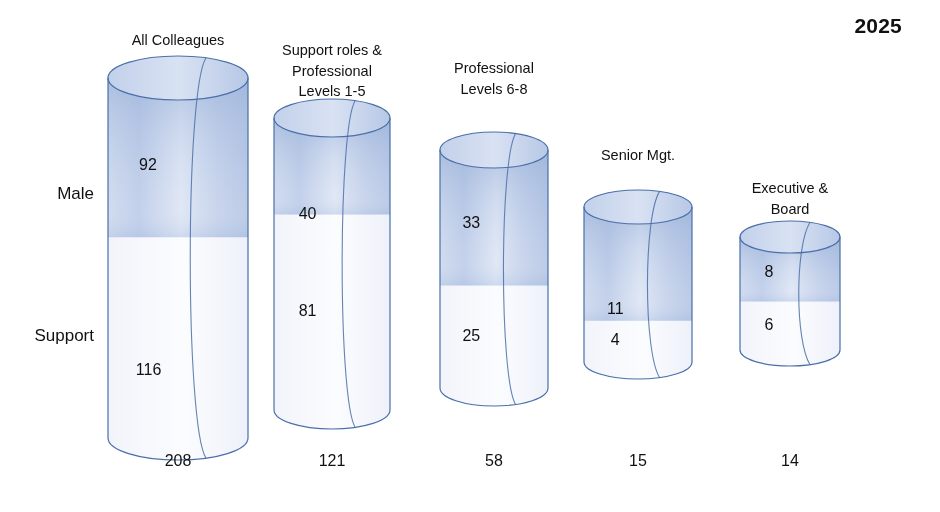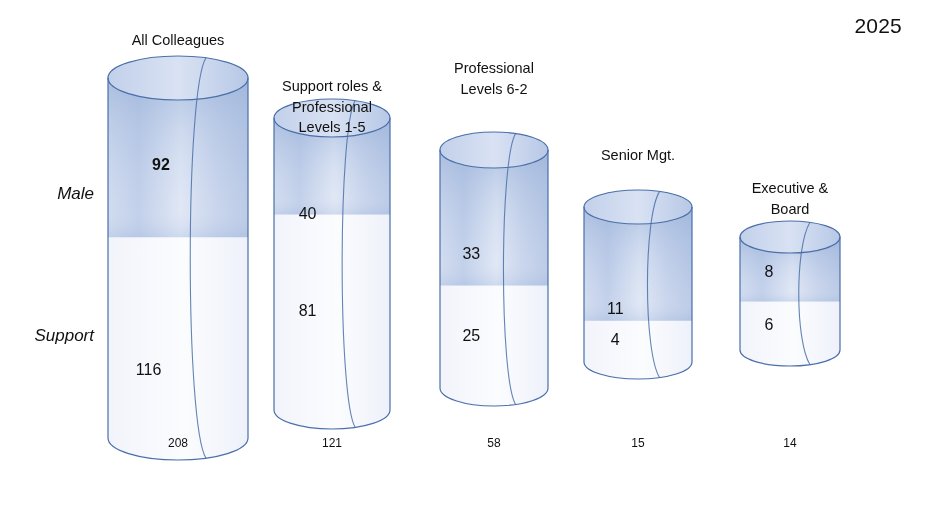--- a/index.html
+++ b/index.html
@@ -21,32 +21,31 @@
     inset: 0;
     width: 940px;
     height: 512px;
   }
 
   .year-label {
     position: absolute;
     right: 38px;
     top: 14px;
     font-size: 21px;
-    font-weight: normal;
+    font-weight: bold;
     color: #111111;
     letter-spacing: 0.2px;
   }
 
   .axis-label {
     position: absolute;
     font-size: 17px;
     color: #111111;
     text-align: right;
     white-space: nowrap;
-    font-style: italic;
   }
   .axis-label.male   { left: 16px; top: 184px; width: 78px; }
   .axis-label.female { left: 6px;  top: 326px; width: 88px; }
 
   .cat-title {
     position: absolute;
     text-align: center;
     font-size: 14.5px;
     line-height: 1.42;
     color: #111111;
@@ -57,23 +56,23 @@
     font-size: 16px;
     color: #111111;
     text-align: center;
     white-space: nowrap;
     pointer-events: none;
   }
 
   .total-label {
     position: absolute;
     text-align: center;
-    font-size: 12px;
+    font-size: 16px;
     color: #111111;
-    top: 436px;
+    top: 452px;
     white-space: nowrap;
   }
 </style>
 </head>
 <body>
 
 <div id="chart-root">
 
   <div class="year-label">2025</div>
 
@@ -153,36 +152,36 @@
           <path d="M 740 237 L 740 350 A 50 16 0 0 0 840 350 L 840 237" fill="none" stroke="#4a6fa8" stroke-width="1.2"></path>
           <path d="M 810 222.28 C 795 246.6, 795 340.4, 810 364.72" fill="none" stroke="#4a6fa8" stroke-width="1.1" opacity="0.85"></path>
         </g>
       </g>
   </svg>
 
   <div id="overlay-layer">
       <div class="cat-title" style="left: 83px; top: 30px; width: 190px;">
         <div>All Colleagues</div>
       </div>
-      <div class="seg-value" style="left: 121px; width: 80px; top: 155.577px; font-weight: bold;">92</div>
+      <div class="seg-value" style="left: 108px; width: 80px; top: 155.577px;">92</div>
       <div class="seg-value" style="left: 108.6px; width: 80px; top: 327.615px; margin-top: 33px;">116</div>
       <div class="total-label" style="left: 118px; width: 120px;">208</div>
-      <div class="cat-title" style="left: 242px; top: 40px; width: 180px; margin-top: 36px;">
+      <div class="cat-title" style="left: 242px; top: 40px; width: 180px;">
         <div>Support roles &amp;</div>
         <div>Professional</div>
         <div>Levels 1-5</div>
       </div>
       <div class="seg-value" style="left: 267.64px; width: 80px; top: 161.091px; margin-top: 44px;">40</div>
       <div class="seg-value" style="left: 267.64px; width: 80px; top: 302.264px;">81</div>
       <div class="total-label" style="left: 272px; width: 120px;">121</div>
       <div class="cat-title" style="left: 409px; top: 58px; width: 170px;">
         <div>Professional</div>
-        <div>Levels 6-2</div>
+        <div>Levels 6-8</div>
       </div>
-      <div class="seg-value" style="left: 431.32px; width: 80px; top: 214.478px; margin-top: 31px;">33</div>
+      <div class="seg-value" style="left: 431.32px; width: 80px; top: 214.478px;">33</div>
       <div class="seg-value" style="left: 431.32px; width: 80px; top: 326.707px; text-align: center;">25</div>
       <div class="total-label" style="left: 434px; width: 120px;">58</div>
       <div class="cat-title" style="left: 553px; top: 145px; width: 170px;">
         <div>Senior Mgt.</div>
       </div>
       <div class="seg-value" style="left: 575.32px; width: 80px; top: 259.517px; margin-top: 40px;">11</div>
       <div class="seg-value" style="left: 575.32px; width: 80px; top: 331.333px;">4</div>
       <div class="total-label" style="left: 578px; width: 120px;">15</div>
       <div class="cat-title" style="left: 710px; top: 178px; width: 160px;">
         <div>Executive &amp;</div>

